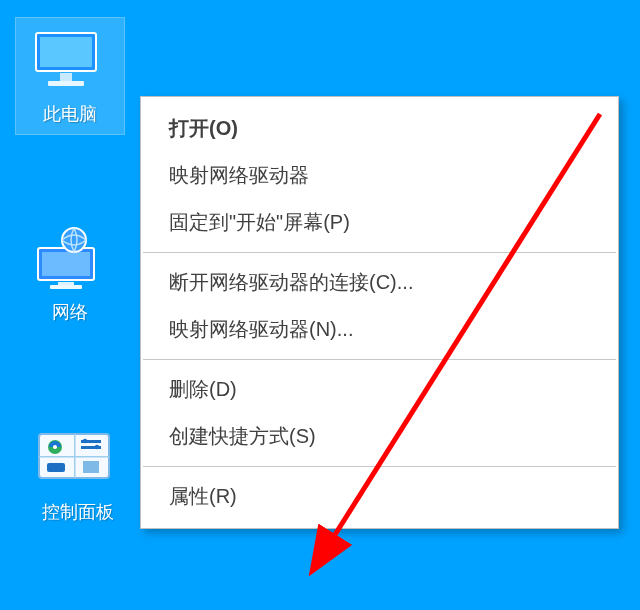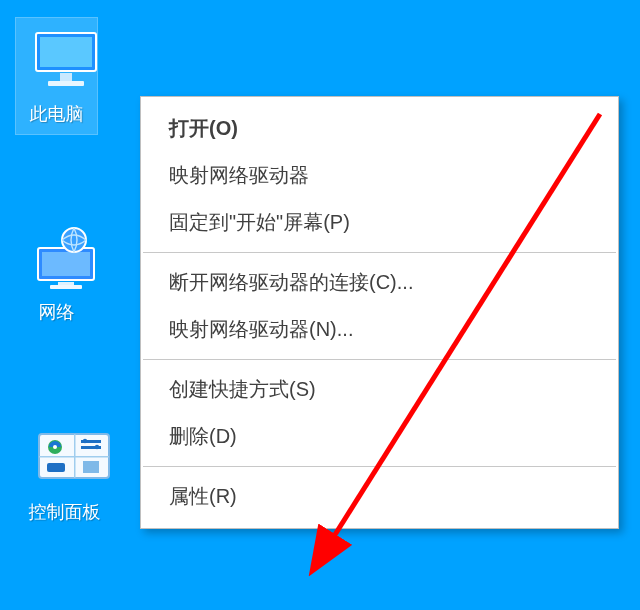--- a/index.html
+++ b/index.html
@@ -7,21 +7,21 @@
       width: 640px;
       height: 610px;
       background: #00a2ff;
       font-family: "Microsoft YaHei", "Segoe UI", sans-serif;
       font-size: 18px;
       position: relative;
       overflow: hidden;
     }
     .desktop-icon {
       position: absolute;
-      width: 81px;
+      width: 108px;
       text-align: center;
       color: #fff;
       cursor: pointer;
     }
     .desktop-icon .icon-box {
       width: 100px;
       height: 72px;
       display: flex;
       align-items: center;
       justify-content: center;
@@ -118,22 +118,22 @@
 </div>
 
 <div class="context-menu">
   <div class="menu-item" style="font-weight:600">打开(O)</div>
   <div class="menu-item">映射网络驱动器</div>
   <div class="menu-item">固定到"开始"屏幕(P)</div>
   <div class="menu-separator"></div>
   <div class="menu-item">断开网络驱动器的连接(C)...</div>
   <div class="menu-item">映射网络驱动器(N)...</div>
   <div class="menu-separator"></div>
+  <div class="menu-item">删除(D)</div>
   <div class="menu-item">创建快捷方式(S)</div>
-  <div class="menu-item">删除(D)</div>
   <div class="menu-separator"></div>
   <div class="menu-item">属性(R)</div>
 </div>
 
 <svg class="annotation-arrow" width="640" height="610">
   <defs>
     <marker id="arrowhead" markerWidth="10" markerHeight="8" refX="8" refY="4" orient="auto">
       <polygon points="0 0, 10 4, 0 8" fill="#ff0000"></polygon>
     </marker>
   </defs>

